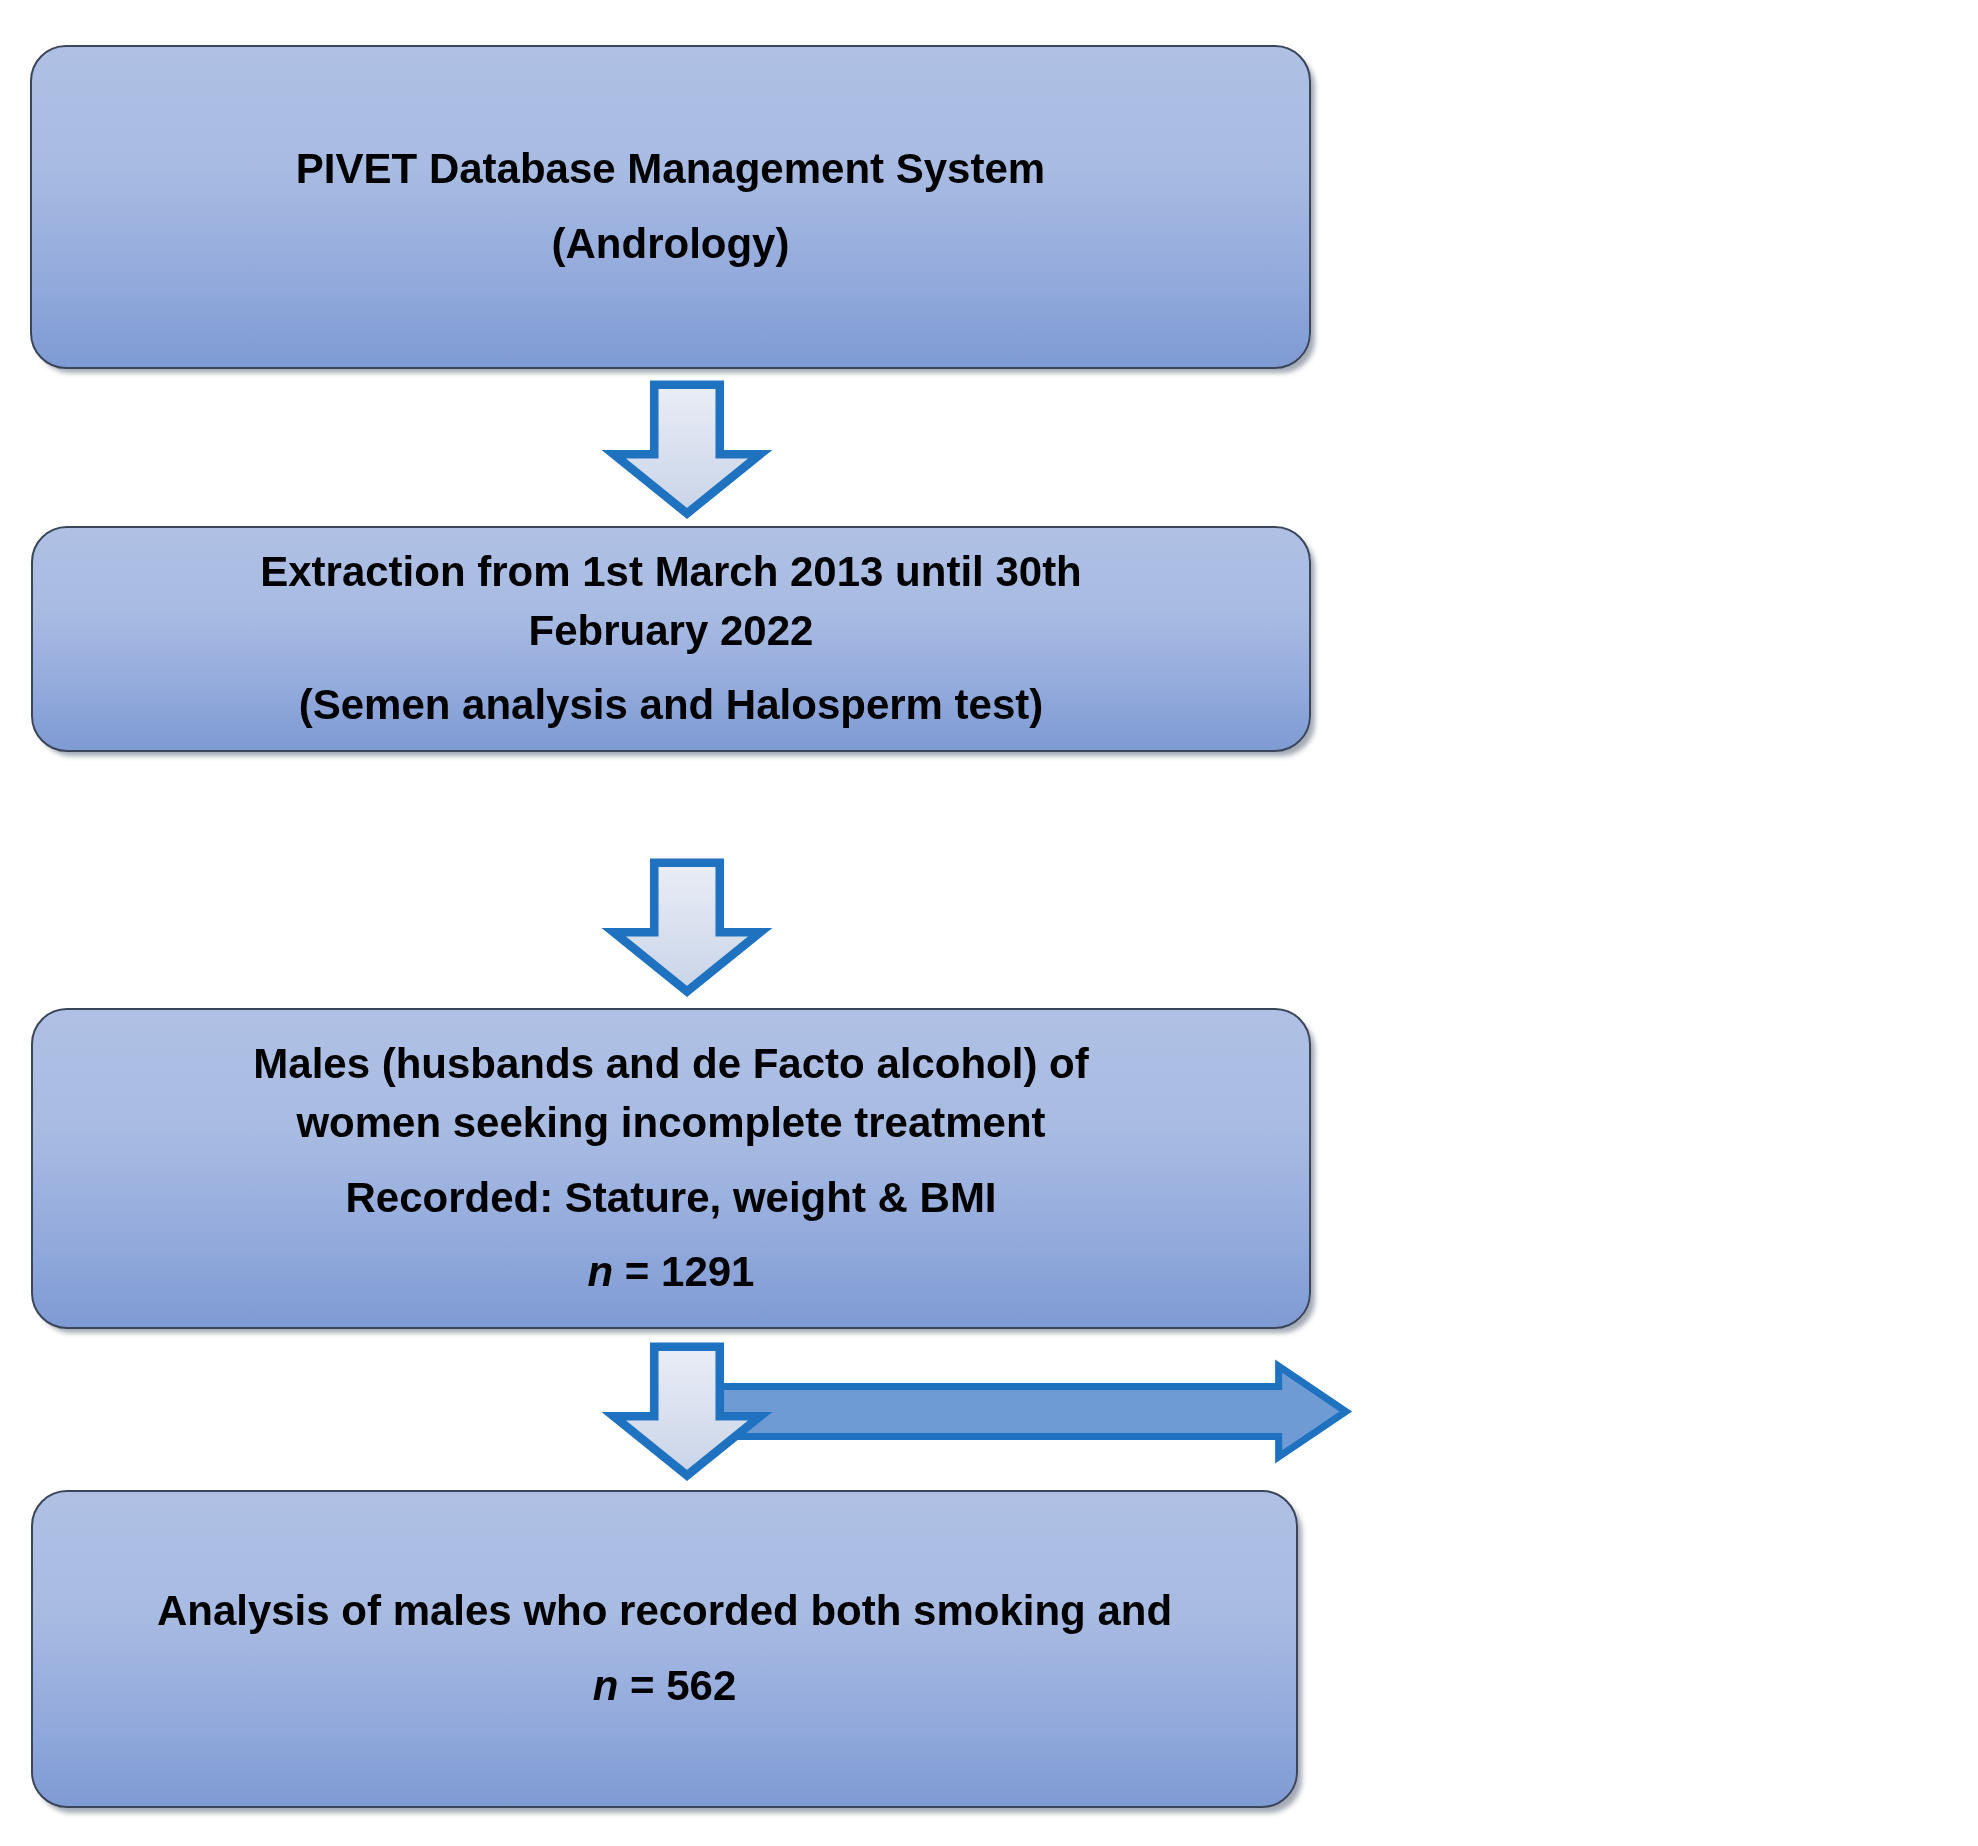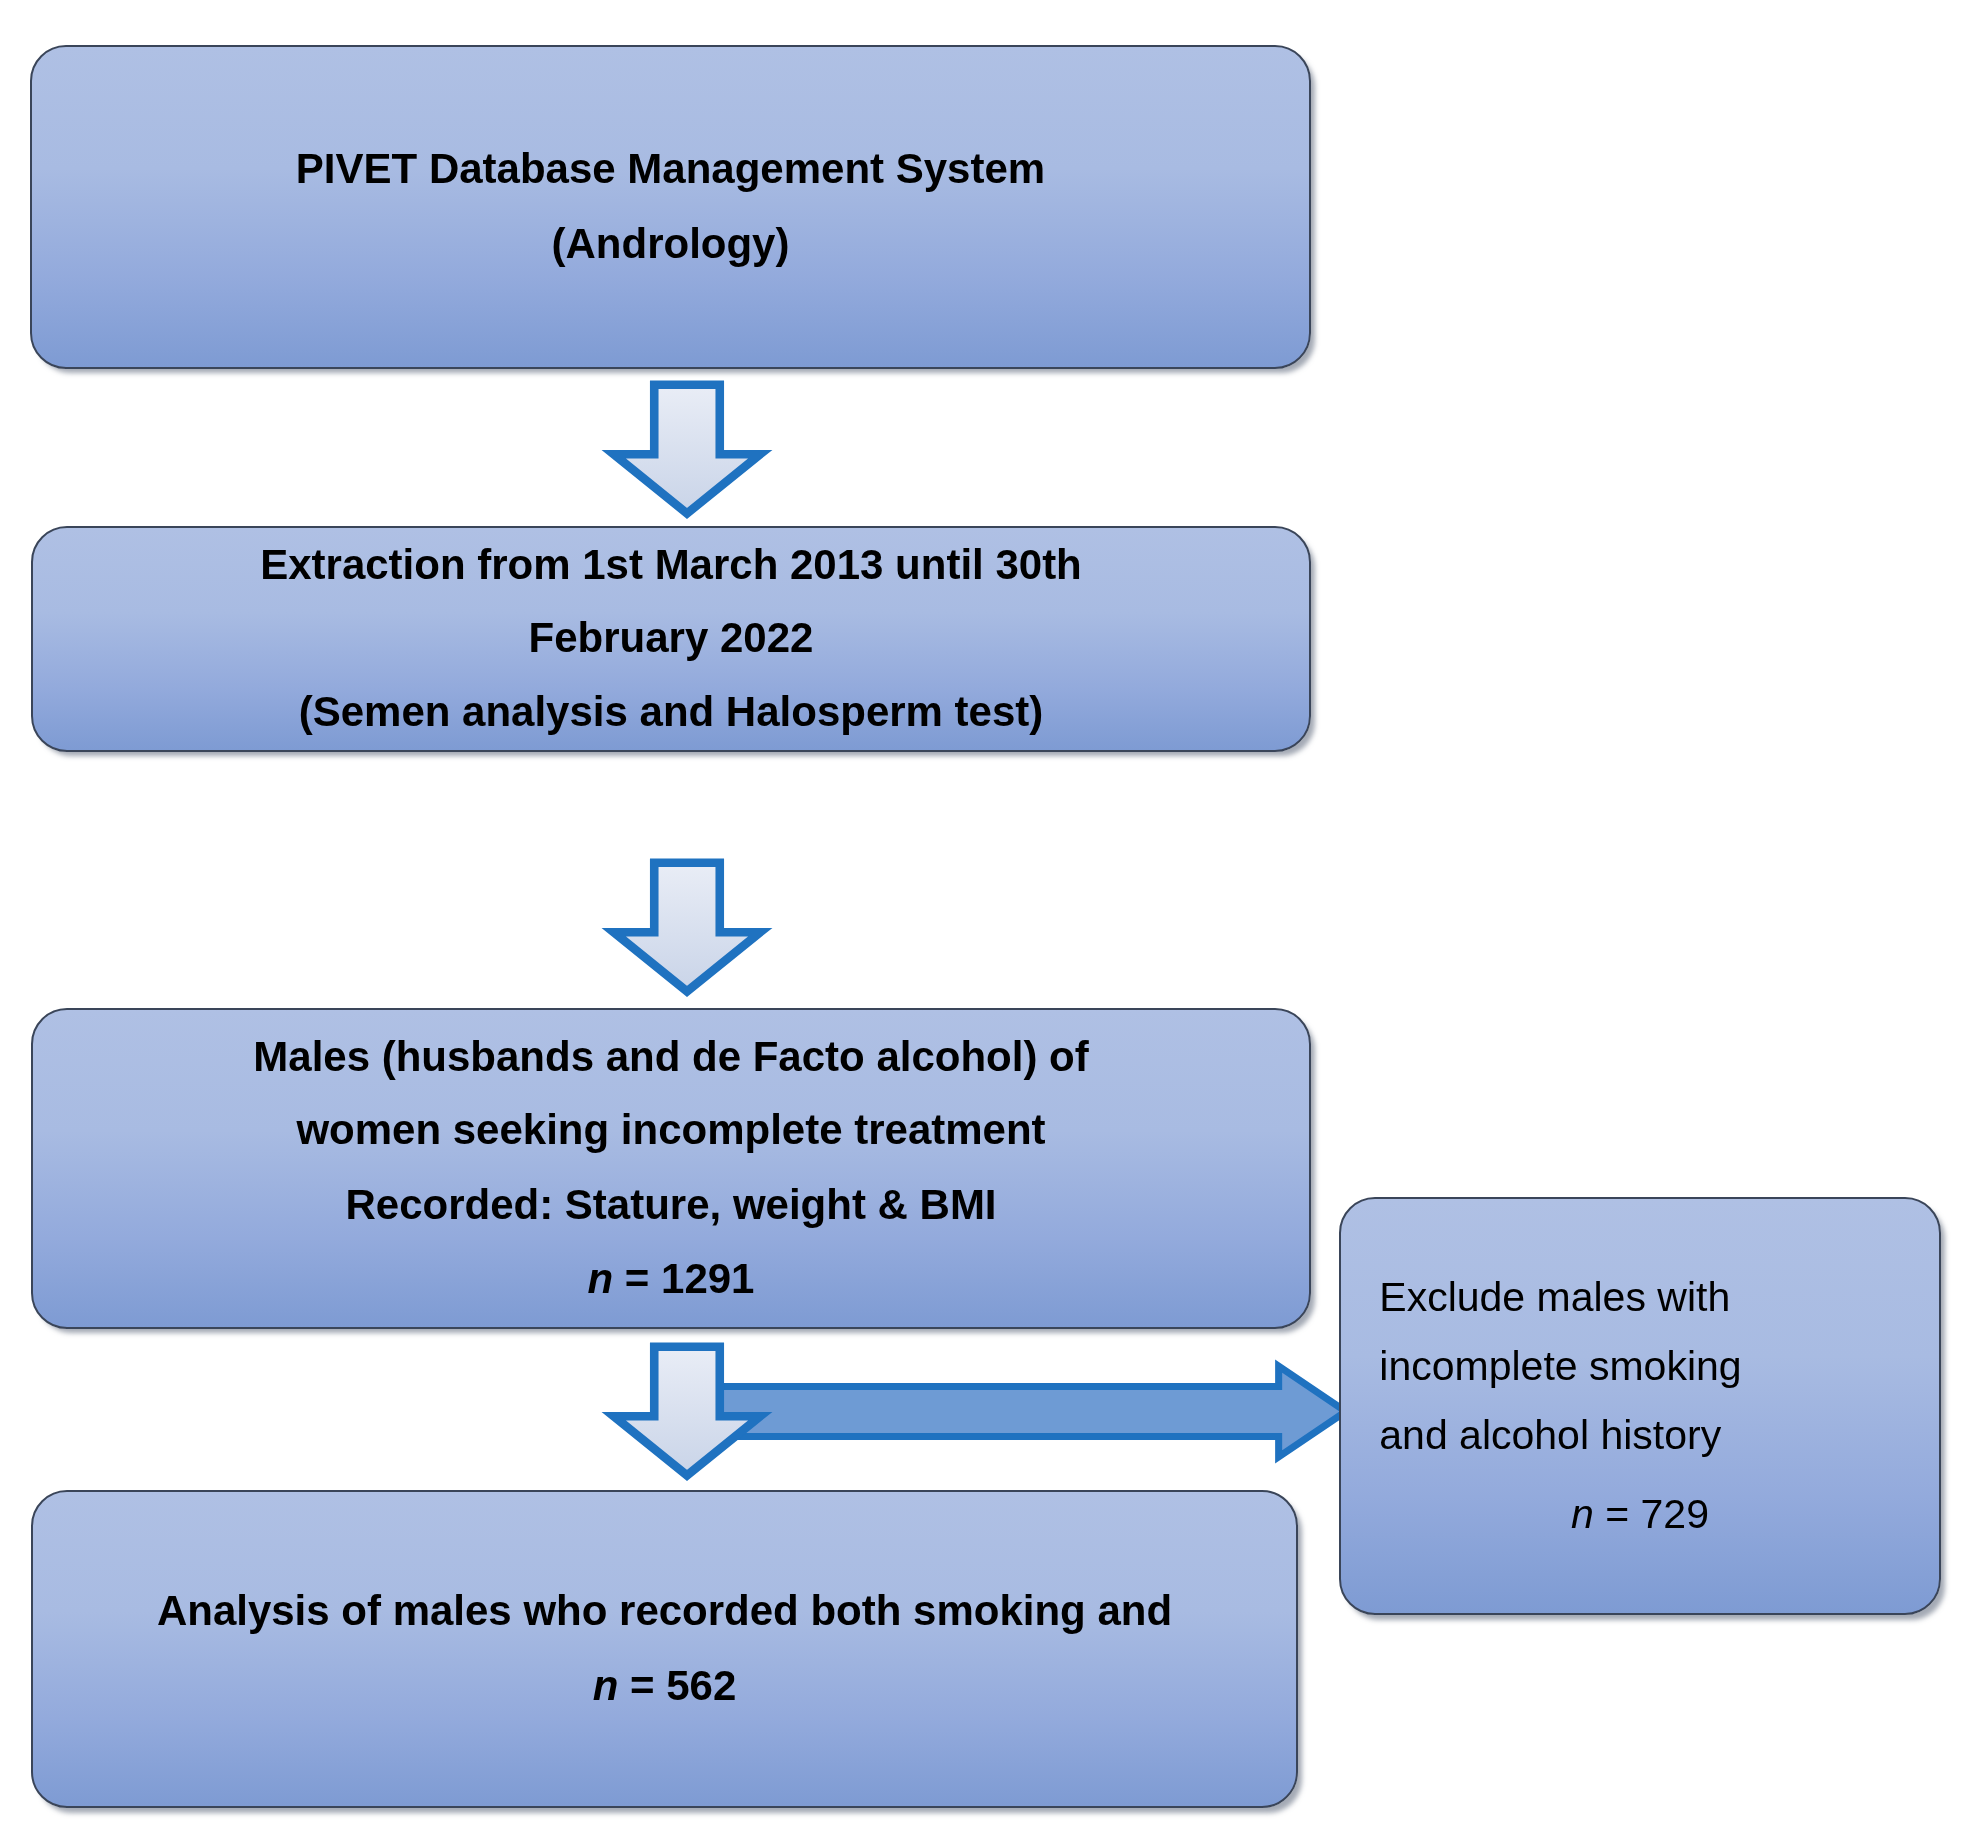--- a/index.html
+++ b/index.html
@@ -35,21 +35,21 @@
     color: #000000;
   }
 
   .node .lines {
     width: 100%;
     padding: 0 20.3px;
     box-sizing: border-box;
   }
 
   .node p {
-    margin: 18px;
+    margin: 4px;
     padding: 0;
   }
 
   
   .node.main p {
     font-weight: bold;
     text-align: center;
     font-size: 42px;
     line-height: 1.30;
   }
@@ -151,23 +151,15 @@
     <polygon points="58,3 142,3 142,92 194,92 100,168 6,92 58,92" fill="url(#vgrad3)" stroke="#1F72C0" stroke-width="11" stroke-linejoin="miter"></polygon>
   </svg>
 
   <div class="node main" id="box-4">
     <div class="lines">
       <p>Analysis of males who recorded both smoking and</p>
       <p class="gap"><span class="ital">n</span><span> = 562</span></p>
     </div>
   </div>
 
-  <div class="node exclude" id="box-exclude">
-    <div class="lines">
-      <p>Exclude males with</p>
-      <p>incomplete smoking</p>
-      <p>and alcohol history</p>
-      <p class="count"><span class="ital">n</span><span> = 729</span></p>
-    </div>
-  </div>
 
 </div>
 
 
 </body></html>

